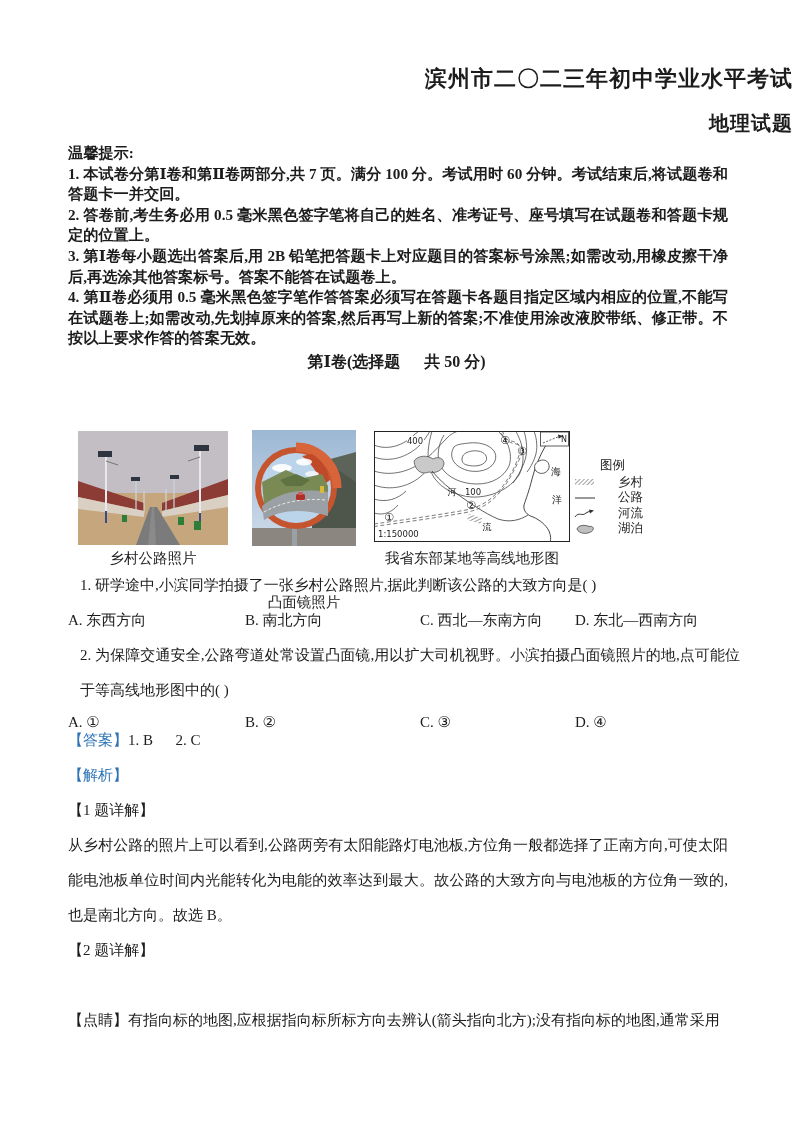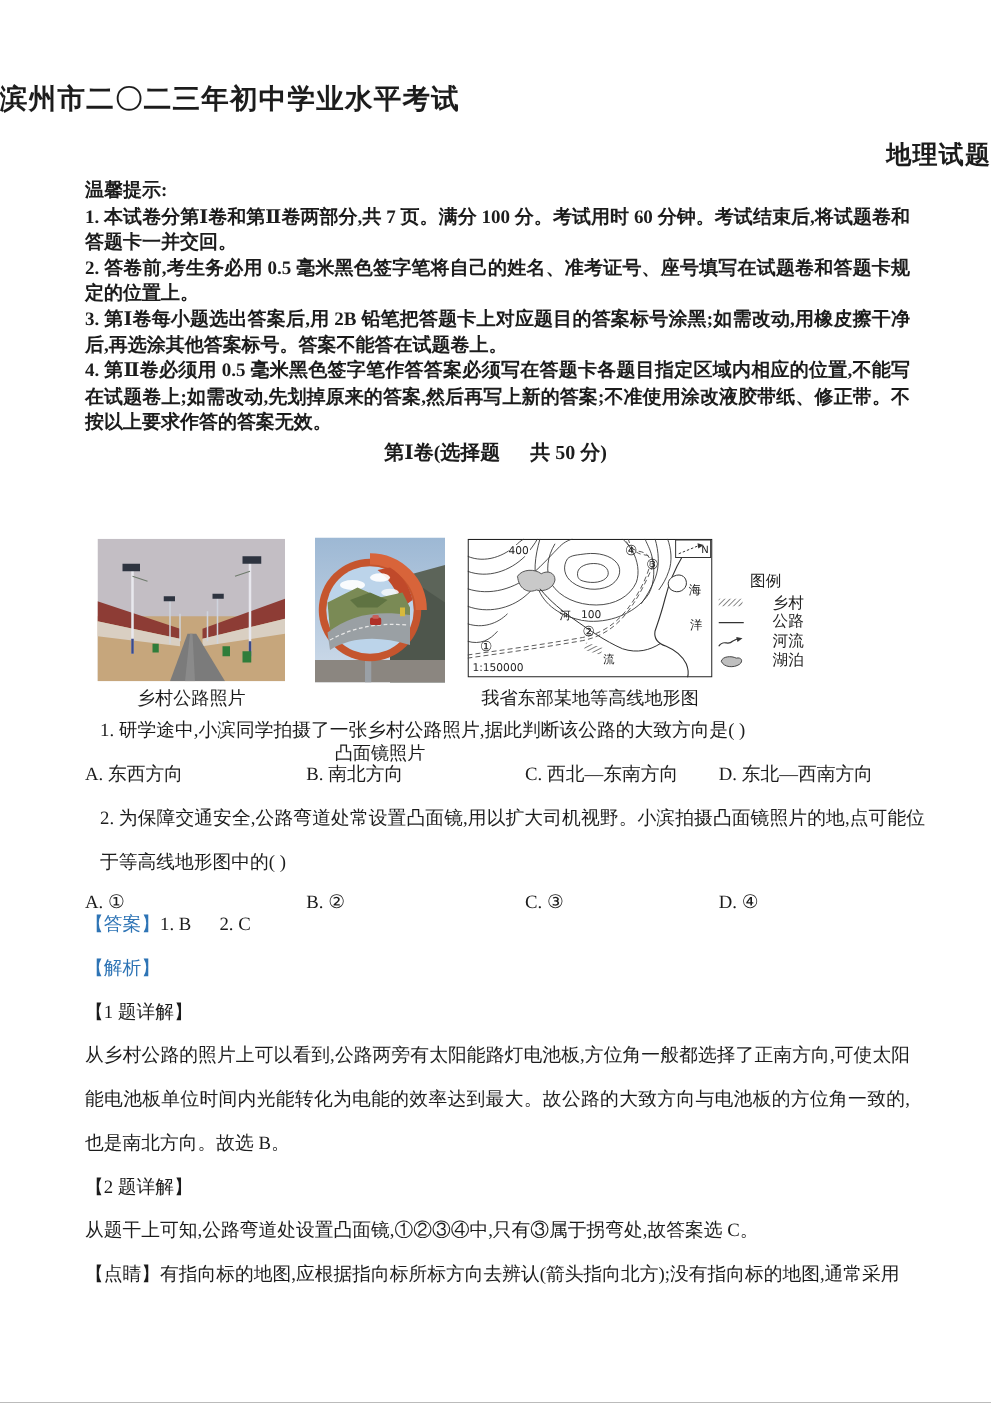--- a/index.html
+++ b/index.html
@@ -1,21 +1,21 @@
 <!DOCTYPE html>
 <html><head>
 <meta charset="utf-8">
 <style>
   html,body{margin:0;padding:0;background:#888;}
   .page{
     position:relative;width:793px;height:1122px;margin:0 auto;background:#ffffff;
     font-family:"Liberation Serif","DejaVu Serif",serif;color:#1c1c1c;overflow:hidden;
   }
   .abs{position:absolute;}
-  .page-title{top:64px;left:0;width:793px;text-align:left;font-size:22px;font-weight:bold;letter-spacing:1px;}
+  .page-title{top:64px;left:0;width:793px;text-align:right;font-size:22px;font-weight:bold;letter-spacing:1px;}
   .page-subtitle{top:110px;left:0;width:793px;text-align:right;font-size:20px;font-weight:bold;letter-spacing:1px;}
   .notice{top:143px;left:68px;width:660px;font-size:15.2px;font-weight:bold;line-height:20.6px;text-align:justify;}
   .notice p{margin:0;}
   .volume-heading{top:352px;left:0;width:793px;text-align:center;font-size:16px;font-weight:bold;white-space:pre;}
   .part-heading{top:377px;left:68px;width:660px;font-size:15.2px;font-weight:bold;}
   .q-intro{top:402px;left:68px;width:660px;font-size:14.5px;font-style:italic;text-indent:30px;color:#2a2a2a;}
   .figures{top:428px;left:68px;width:660px;height:150px;}
   .fig-caption{position:absolute;top:121px;font-size:14.5px;text-align:center;}
   .legend{position:absolute;left:506px;top:30px;width:150px;font-size:12.5px;line-height:15.5px;color:#222;}
   .legend-title{margin-left:26px;margin-bottom:1px;}
@@ -249,18 +249,17 @@
   </div>
 
   <div class="abs ansline">
     <span class="blue">【答案】</span><span class="val">1. B      2. C</span>
   </div>
 
   <div class="abs expl-label l-jiexi blue">【解析】</div>
   <div class="abs expl-label l-d1">【1 题详解】</div>
   <div class="abs para p-d1">从乡村公路的照片上可以看到,公路两旁有太阳能路灯电池板,方位角一般都选择了正南方向,可使太阳能电池板单位时间内光能转化为电能的效率达到最大。故公路的大致方向与电池板的方位角一致的,也是南北方向。故选 B。</div>
   <div class="abs expl-label l-d2">【2 题详解】</div>
-  <div class="abs para p-d2">从题干上可知,公路弯道处设置凸面镜,①②③④中,只有③属于拐弯处,故答案选 C。</div>
   <div class="abs para p-tip">
     <span>【点睛】</span><span>有指向标的地图,应根据指向标所标方向去辨认(箭头指向北方);没有指向标的地图,通常采用</span>
   </div>
 
 </div>
 
 </body></html>

